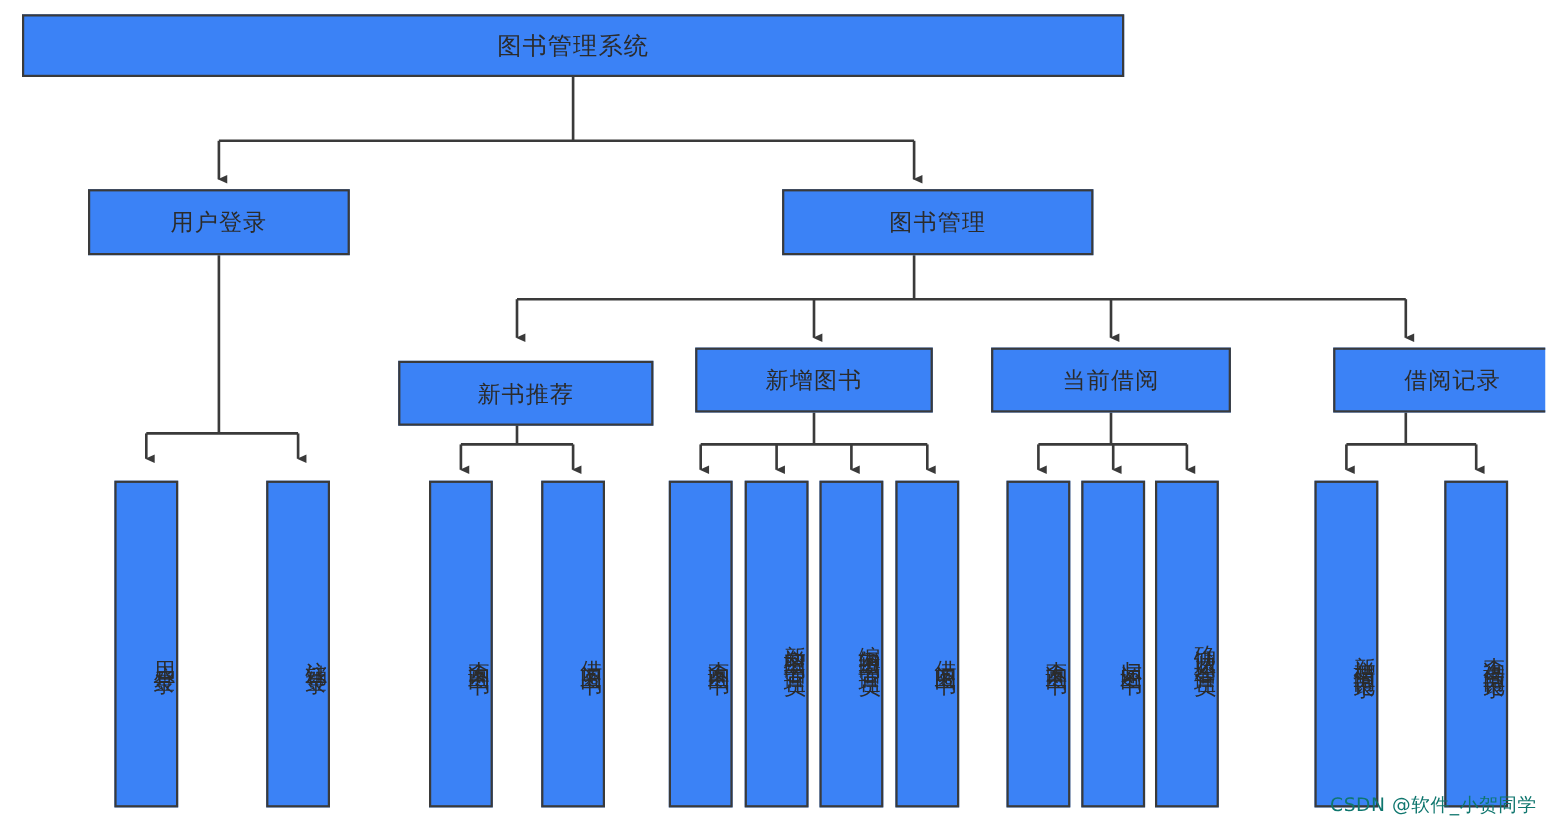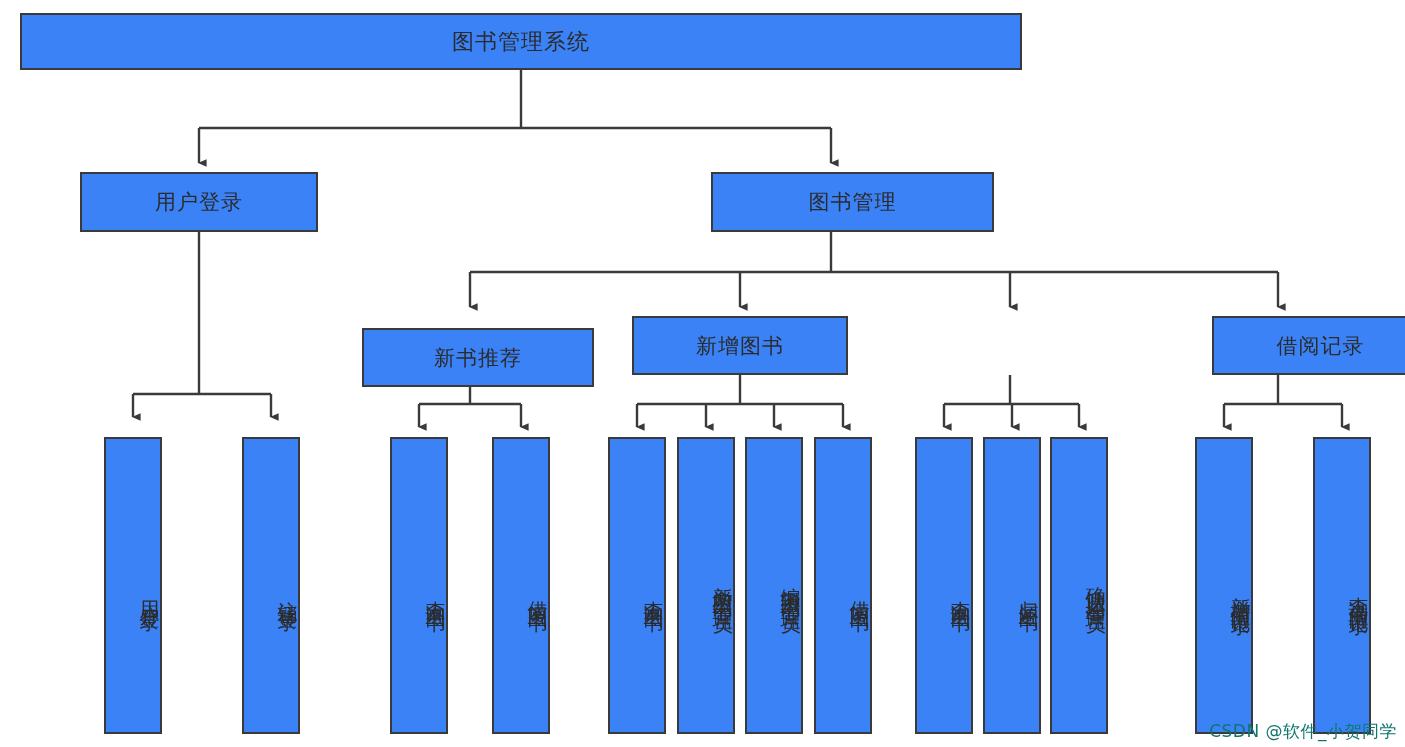--- a/index.html
+++ b/index.html
@@ -81,20 +81,23 @@
   <div class="node h" style="left:711px;top:172px;width:283px;height:60px;">
     <span>图书管理</span>
   </div>
 
   <div class="node h" style="left:362px;top:316px;width:232px;height:59px;margin-top:12px;">
     <span>新书推荐</span>
   </div>
   <div class="node h" style="left:632px;top:316px;width:216px;height:59px;">
     <span>新增图书</span>
   </div>
+  <div class="node h" style="left:901px;top:316px;width:218px;height:59px;">
+    <span>当前借阅</span>
+  </div>
   <div class="node h" style="left:1170px;top:316px;width:217px;height:59px;margin-left:42px;">
     <span>借阅记录</span>
   </div>
 
   <div class="node v" style="left:104px;top:437px;width:58px;height:297px;">
     <span>用户登录</span>
   </div>
   <div class="node v" style="left:242px;top:437px;width:58px;height:297px;">
     <span>注销登录</span>
   </div>

